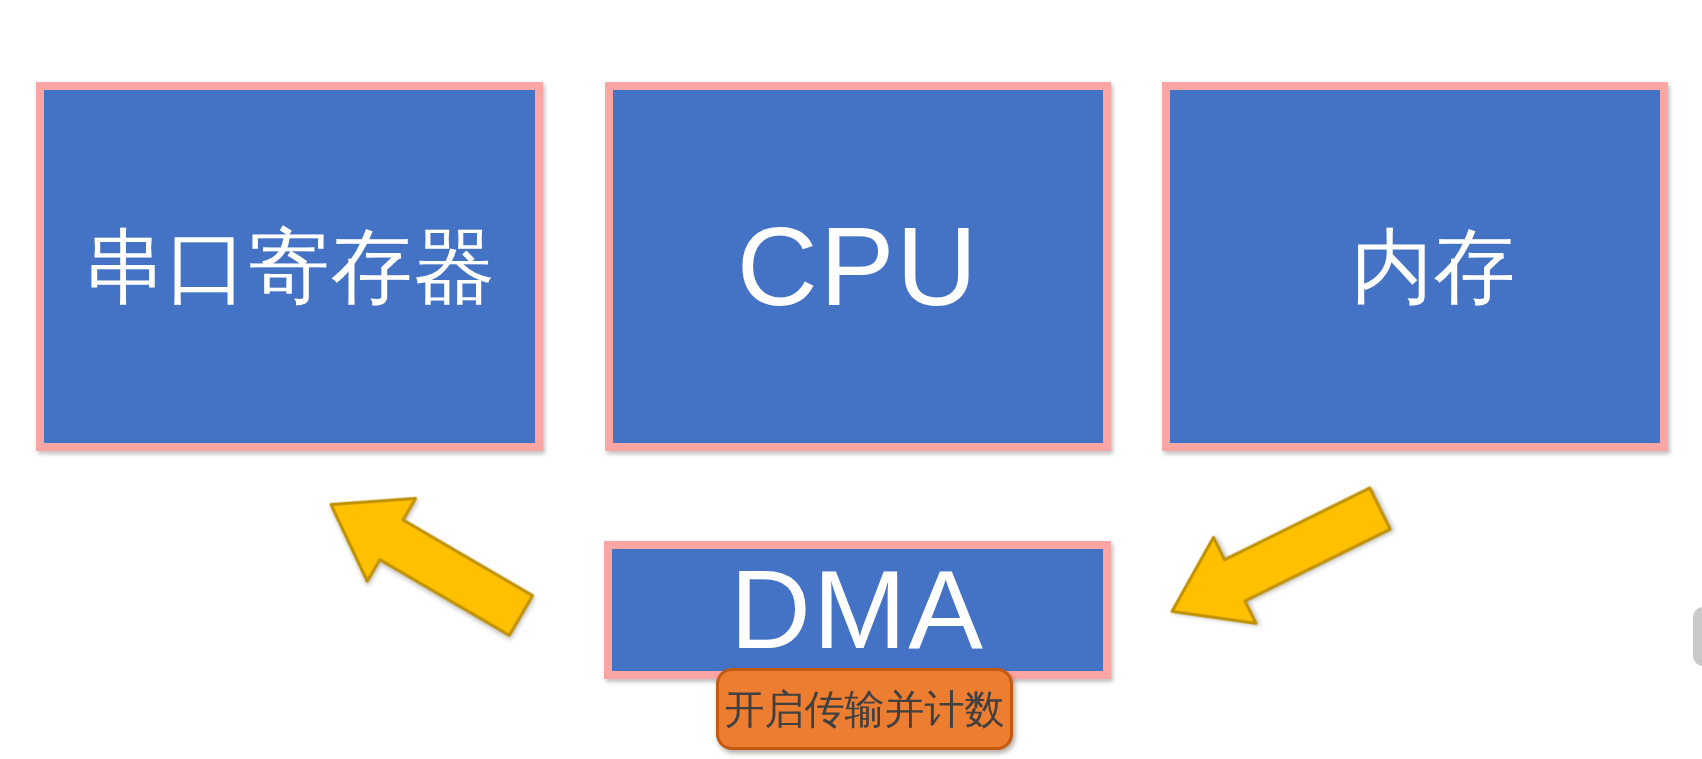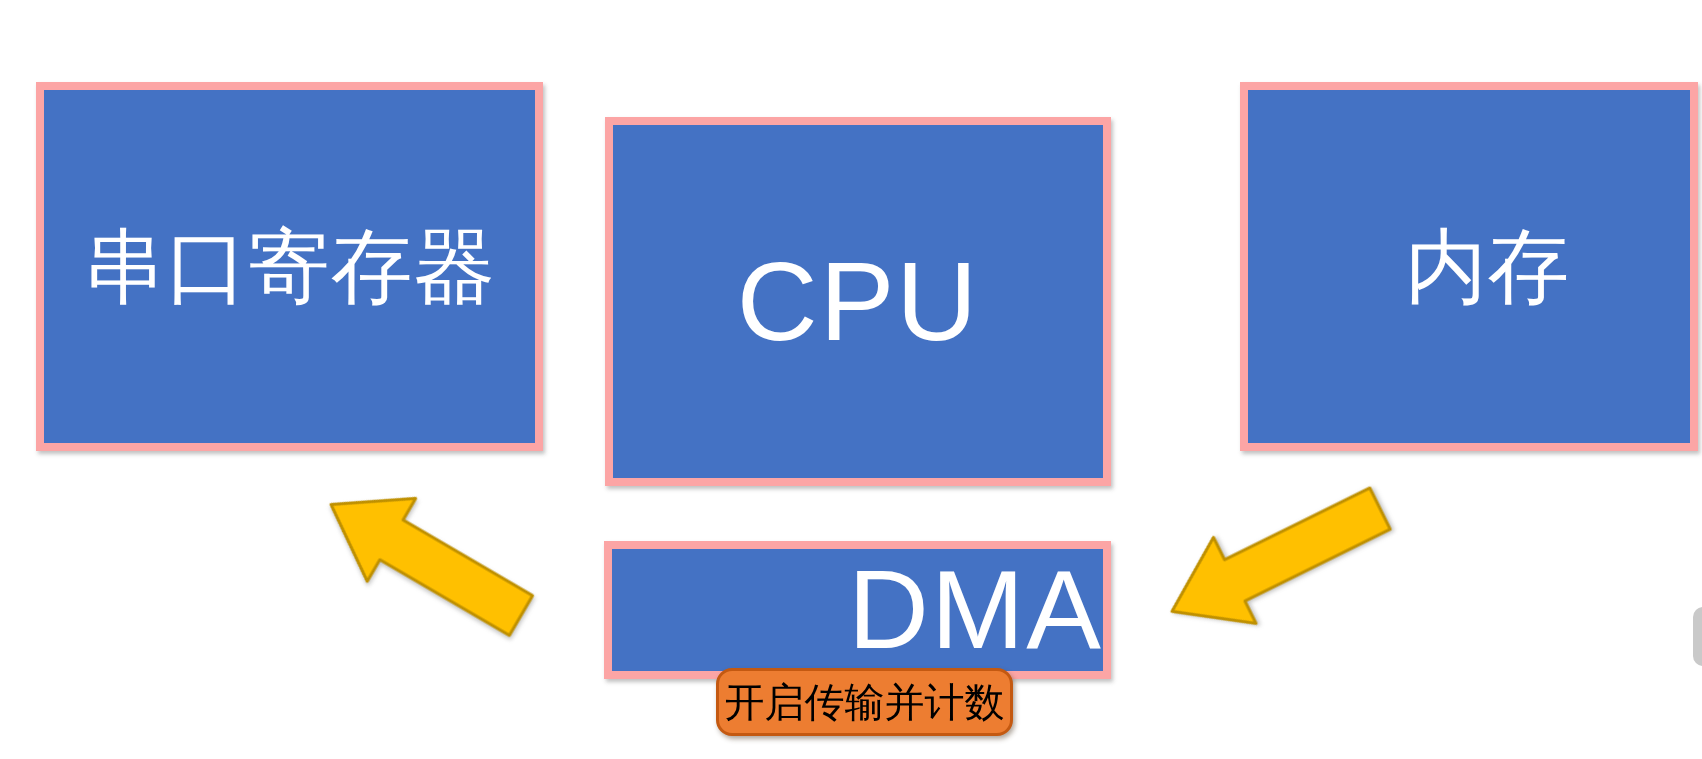--- a/index.html
+++ b/index.html
@@ -20,42 +20,42 @@
     border: 8px solid #fca5a5;
     box-shadow: 2px 3px 4px rgba(80,80,80,0.35);
     display: flex;
     align-items: center;
     justify-content: center;
     color: #ffffff;
     box-sizing: border-box;
     text-align: center;
   }
   .node-serial { left: 36px;   top: 82px;  width: 507px; height: 369px; }
-  .node-cpu    { left: 605px;  top: 82px;  width: 506px; height: 369px; margin-top: 35px; }
-  .node-memory { left: 1240px; top: 82px;  width: 458px; height: 369px; padding-left: 37px; }
-  .node-dma    { left: 604px;  top: 541px; width: 507px; height: 138px; justify-content: flex-end; }
+  .node-cpu    { left: 605px;  top: 82px;  width: 506px; height: 369px; }
+  .node-memory { left: 1162px; top: 82px;  width: 506px; height: 369px; padding-left: 37px; }
+  .node-dma    { left: 604px;  top: 541px; width: 507px; height: 138px; }
   .label-cjk   { font-size: 82px;  letter-spacing: 0.5px; line-height: 1; }
   .label-latin { font-size: 112px; letter-spacing: 2px;   line-height: 1; }
   .arrow {
     position: absolute;
   }
   .arrow svg { display: block; overflow: visible; }
   .arrow-left  { left: 314px;  top: 510px; transform: rotate(30.3deg); }
   .arrow-right { left: 1158px; top: 510px; transform: rotate(-26.3deg); }
   .callout {
     position: absolute;
-    left: 716px; top: 668px; width: 297px; height: 68px;
+    left: 716px; top: 668px; width: 297px; height: 82px;
     background: #ED7D31;
     border: 3px solid #C45911;
     border-radius: 16px;
     box-shadow: 2px 3px 5px rgba(80,60,40,0.45);
     display: flex;
     align-items: center;
     justify-content: center;
-    color: #000000;
+    color: #404040;
     font-size: 40px;
     line-height: 1;
     box-sizing: border-box;
     z-index: 3;
   }
   .scroll-thumb {
     position: absolute;
     left: 1693px; top: 607px;
     width: 22px; height: 59px;
     background: #C9C9C9;

